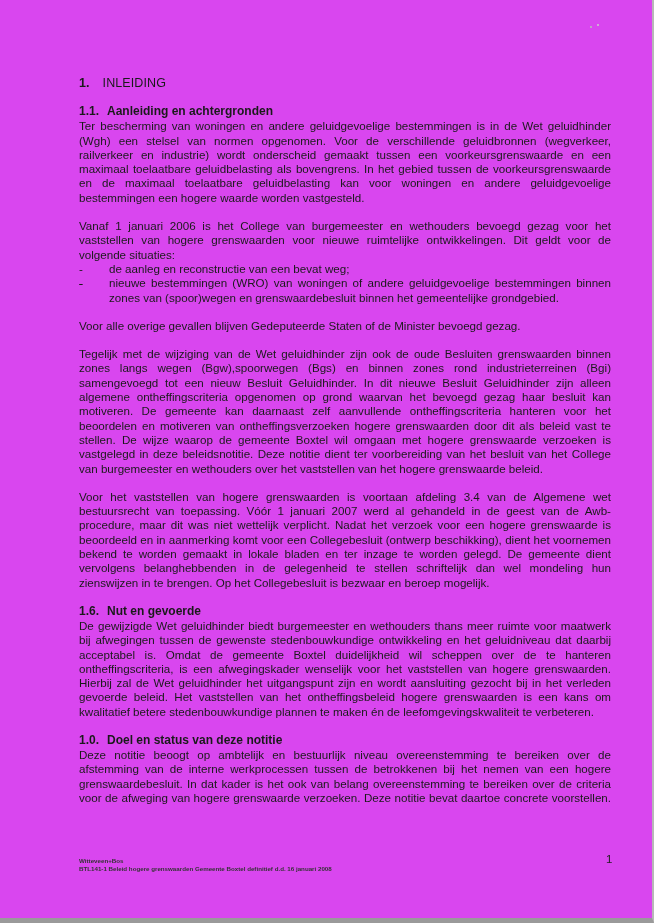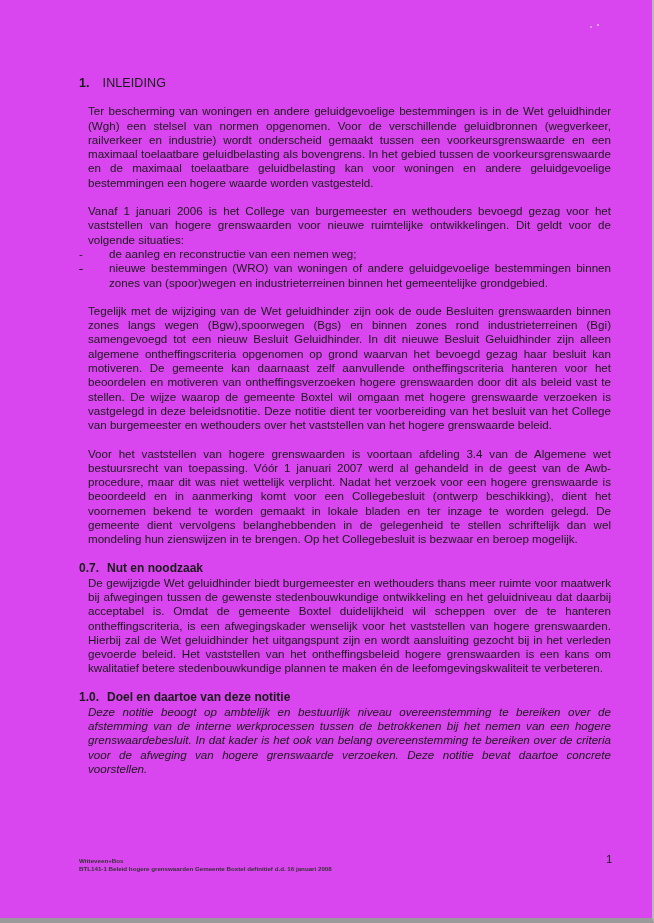--- a/index.html
+++ b/index.html
@@ -40,24 +40,24 @@
     }
     .h1 .num { display: inline-block; width: 20px; font-weight: bold; }
     .h2 {
       font-weight: bold;
       font-size: 12px;
       margin: 0;
       line-height: 15px;
     }
     .h2 .num { display: inline-block; width: 28px; }
     p {
-      margin: 0 0 14px 9px;
+      margin: 0 0 14px 0;
       text-align: justify;
     }
-    p.last-line-just { text-align-last: justify; font-style: italic; }
+    p.last-line-just { text-align-last: justify; }
     ul.dash {
       list-style: none;
       margin: 0 0 14px 0;
       padding: 0;
     }
     ul.dash li {
       position: relative;
       padding-left: 30px;
       text-align: justify;
     }
@@ -110,48 +110,52 @@
   <div class="speck"></div>
   <div class="speck2"></div>
 
   <div class="content">
 
     <div class="h1">
       <span class="num">1.</span>
       <span>INLEIDING</span>
     </div>
 
+    <div class="h2">
+      <span class="num">1.1.</span><span>Aanleiding en achtergronden</span>
+    </div>
     <p>Ter bescherming van woningen en andere geluidgevoelige bestemmingen is in de Wet geluidhinder (Wgh) een stelsel van normen opgenomen. Voor de verschillende geluidbronnen (wegverkeer, railverkeer en industrie) wordt onderscheid gemaakt tussen een voorkeursgrenswaarde en een maximaal toelaatbare geluidbelasting als bovengrens. In het gebied tussen de voorkeursgrenswaarde en de maximaal toelaatbare geluidbelasting kan voor woningen en andere geluidgevoelige bestemmingen een hogere waarde worden vastgesteld.</p>
     <p class="intro">Vanaf 1 januari 2006 is het College van burgemeester en wethouders bevoegd gezag voor het vaststellen van hogere grenswaarden voor nieuwe ruimtelijke ontwikkelingen. Dit geldt voor de volgende situaties:</p>
     <ul class="dash">
       <li>
         <span class="bullet">-</span>
-        <span>de aanleg en reconstructie van een nemen weg;</span>
+        <span>de aanleg en reconstructie van een bevat weg;</span>
       </li>
       <li>
         <span class="bullet">-</span>
       </li>
       <li>
         <span class="bullet">-</span>
       </li>
       <li>
         <span class="bullet">-</span>
-        <span>nieuwe bestemmingen (WRO) van woningen of andere geluidgevoelige bestemmingen binnen zones van (spoor)wegen en industrieterreinen binnen het gemeentelijke grondgebied.</span>
+        <span>nieuwe bestemmingen (WRO) van woningen of andere geluidgevoelige bestemmingen binnen zones van (spoor)wegen en grenswaardebesluit binnen het gemeentelijke grondgebied.</span>
       </li>
     </ul>
+    <p>Voor alle overige gevallen blijven Gedeputeerde Staten of de Minister bevoegd gezag.</p>
     <p>Tegelijk met de wijziging van de Wet geluidhinder zijn ook de oude Besluiten grenswaarden binnen zones langs wegen (Bgw),spoorwegen (Bgs) en binnen zones rond industrieterreinen (Bgi) samengevoegd tot een nieuw Besluit Geluidhinder. In dit nieuwe Besluit Geluidhinder zijn alleen algemene ontheffingscriteria opgenomen op grond waarvan het bevoegd gezag haar besluit kan motiveren. De gemeente kan daarnaast zelf aanvullende ontheffingscriteria hanteren voor het beoordelen en motiveren van ontheffingsverzoeken hogere grenswaarden door dit als beleid vast te stellen. De wijze waarop de gemeente Boxtel wil omgaan met hogere grenswaarde verzoeken is vastgelegd in deze beleidsnotitie. Deze notitie dient ter voorbereiding van het besluit van het College van burgemeester en wethouders over het vaststellen van het hogere grenswaarde beleid.</p>
     <p>Voor het vaststellen van hogere grenswaarden is voortaan afdeling 3.4 van de Algemene wet bestuursrecht van toepassing. Vóór 1 januari 2007 werd al gehandeld in de geest van de Awb-procedure, maar dit was niet wettelijk verplicht. Nadat het verzoek voor een hogere grenswaarde is beoordeeld en in aanmerking komt voor een Collegebesluit (ontwerp beschikking), dient het voornemen bekend te worden gemaakt in lokale bladen en ter inzage te worden gelegd. De gemeente dient vervolgens belanghebbenden in de gelegenheid te stellen schriftelijk dan wel mondeling hun zienswijzen in te brengen. Op het Collegebesluit is bezwaar en beroep mogelijk.</p>
 
     <div class="h2">
-      <span class="num">0.7.</span><span>Nut en noodzaak</span>
+      <span class="num">1.6.</span><span>Nut en gevoerde</span>
     </div>
     <p>De gewijzigde Wet geluidhinder biedt burgemeester en wethouders thans meer ruimte voor maatwerk bij afwegingen tussen de gewenste stedenbouwkundige ontwikkeling en het geluidniveau dat daarbij acceptabel is. Omdat de gemeente Boxtel duidelijkheid wil scheppen over de te hanteren ontheffingscriteria, is een afwegingskader wenselijk voor het vaststellen van hogere grenswaarden. Hierbij zal de Wet geluidhinder het uitgangspunt zijn en wordt aansluiting gezocht bij in het verleden gevoerde beleid. Het vaststellen van het ontheffingsbeleid hogere grenswaarden is een kans om kwalitatief betere stedenbouwkundige plannen te maken én de leefomgevingskwaliteit te verbeteren.</p>
 
     <div class="h2">
-      <span class="num">1.0.</span><span>Doel en daartoe van deze notitie</span>
+      <span class="num">1.0.</span><span>Doel en status van deze notitie</span>
     </div>
     <p class="last-line-just">Deze notitie beoogt op ambtelijk en bestuurlijk niveau overeenstemming te bereiken over de afstemming van de interne werkprocessen tussen de betrokkenen bij het nemen van een hogere grenswaardebesluit. In dat kader is het ook van belang overeenstemming te bereiken over de criteria voor de afweging van hogere grenswaarde verzoeken. Deze notitie bevat daartoe concrete voorstellen.</p>
   </div>
 
   <div class="footer">
     <div>Witteveen+Bos</div>
     <div>BTL141-1 Beleid hogere grenswaarden Gemeente Boxtel definitief d.d. 16 januari 2008</div>
   </div>
   <div class="page-number">1</div>
 </div>

